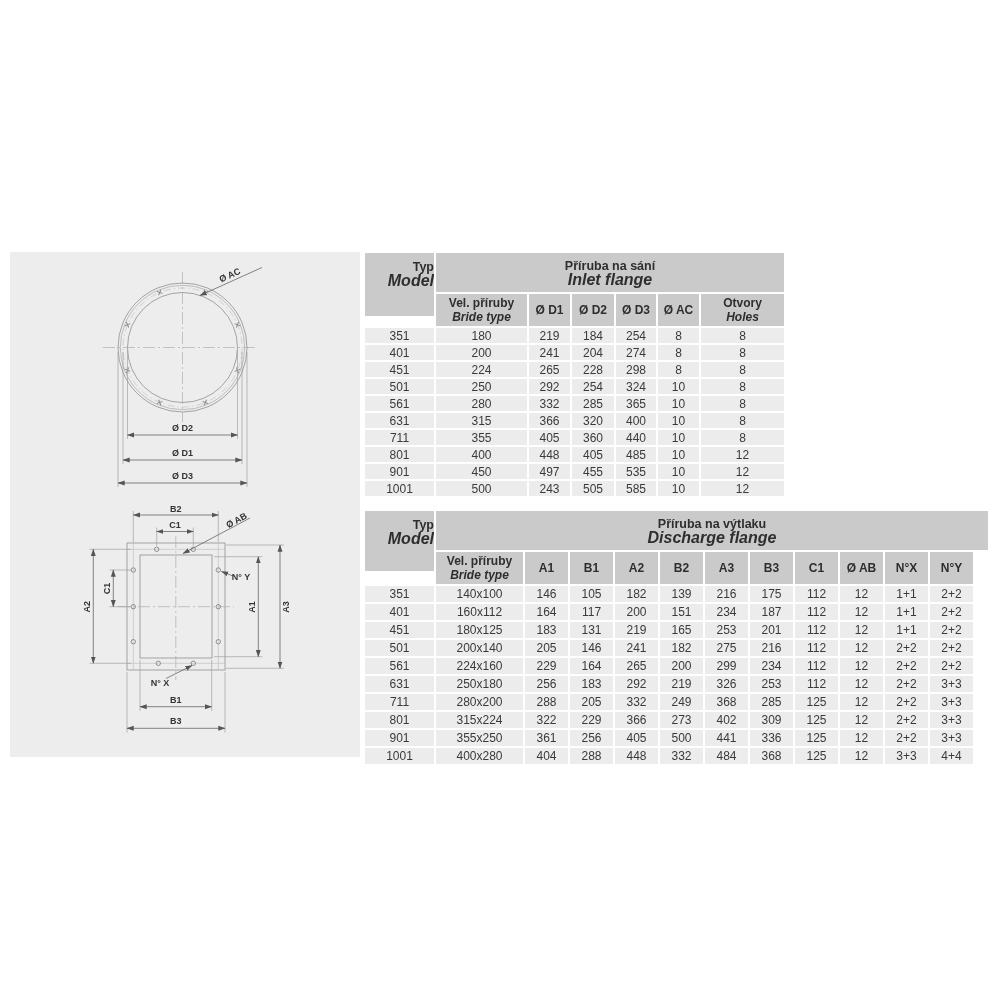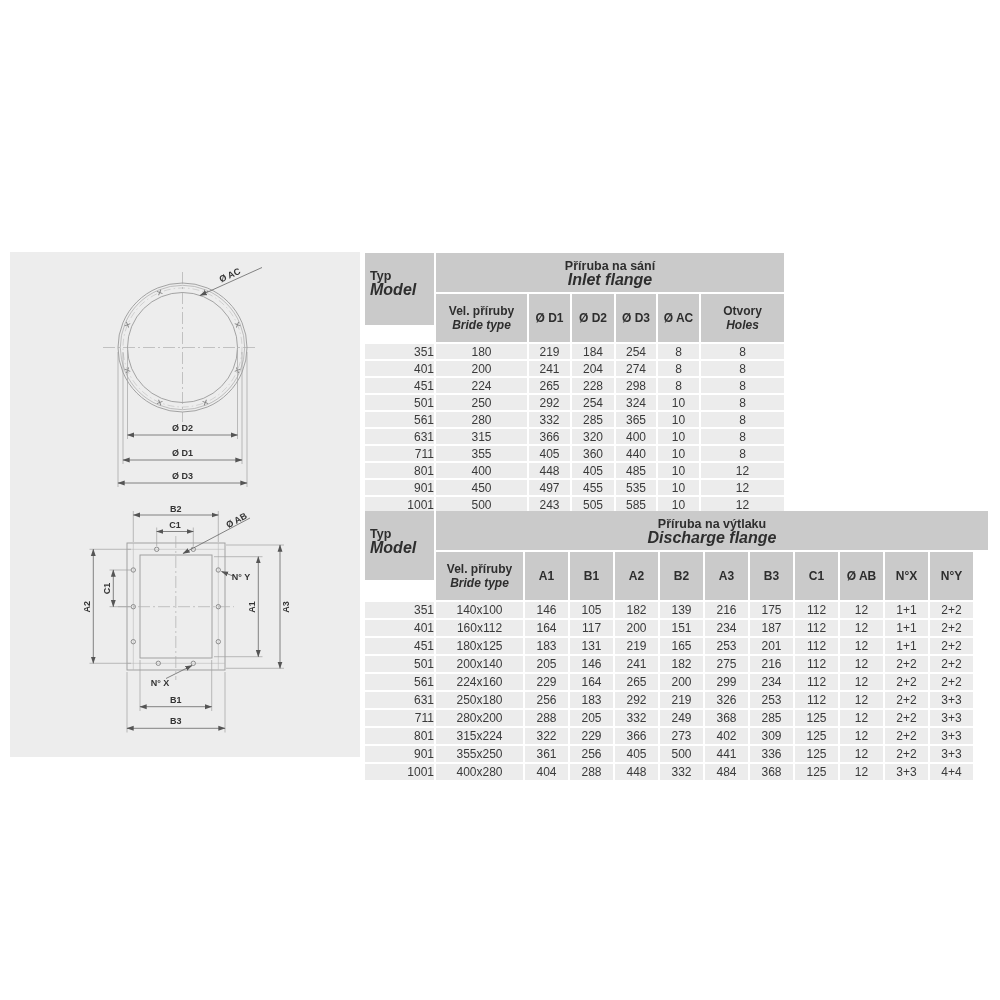--- a/index.html
+++ b/index.html
@@ -11,30 +11,30 @@
   .panel svg{display:block}
 
   table{position:absolute;border-collapse:separate;border-spacing:2px;table-layout:fixed}
   #inlet-table{left:363px;top:251px}
   #discharge-table{left:363px;top:509px}
 
   th,td{padding:0;font-size:12px;color:#3a3a3a;text-align:center;vertical-align:middle;font-weight:normal;overflow:hidden;white-space:nowrap}
   th{background:#CACACA;color:#2e2e2e}
   td{background:#ECECEC;height:15px}
   #discharge-table td{height:16px}
-  td.first{text-align:right;padding-left:0}
+  td.first{text-align:center;padding-left:0}
 
   th.banner{height:39px}
-  th.sub{height:48px;font-weight:bold;font-size:12px}
+  th.sub{height:32px;font-weight:bold;font-size:12px}
   .l1{display:block;font-weight:bold;font-size:12.5px;line-height:14px}
   .l2{display:block;font-weight:bold;font-style:italic;font-size:16px;line-height:14px}
   th.sub .l1,th.sub .l2{font-size:12px}
 
   th.corner{background:transparent;vertical-align:top;padding:0}
-  .corner-fill{background:#CACACA;text-align:left;padding:16px 0 0 5px}
+  .corner-fill{background:#CACACA;text-align:right;padding:7px 0 0 5px}
   #inlet-table .corner-fill{height:56px}
   #discharge-table .corner-fill{height:53px}
 
   .phantom{background:transparent}
 
   svg text{font-family:"Liberation Sans","DejaVu Sans",sans-serif;font-size:9px;font-weight:bold;fill:#333}
 </style>
 </head>
 <body>
 

